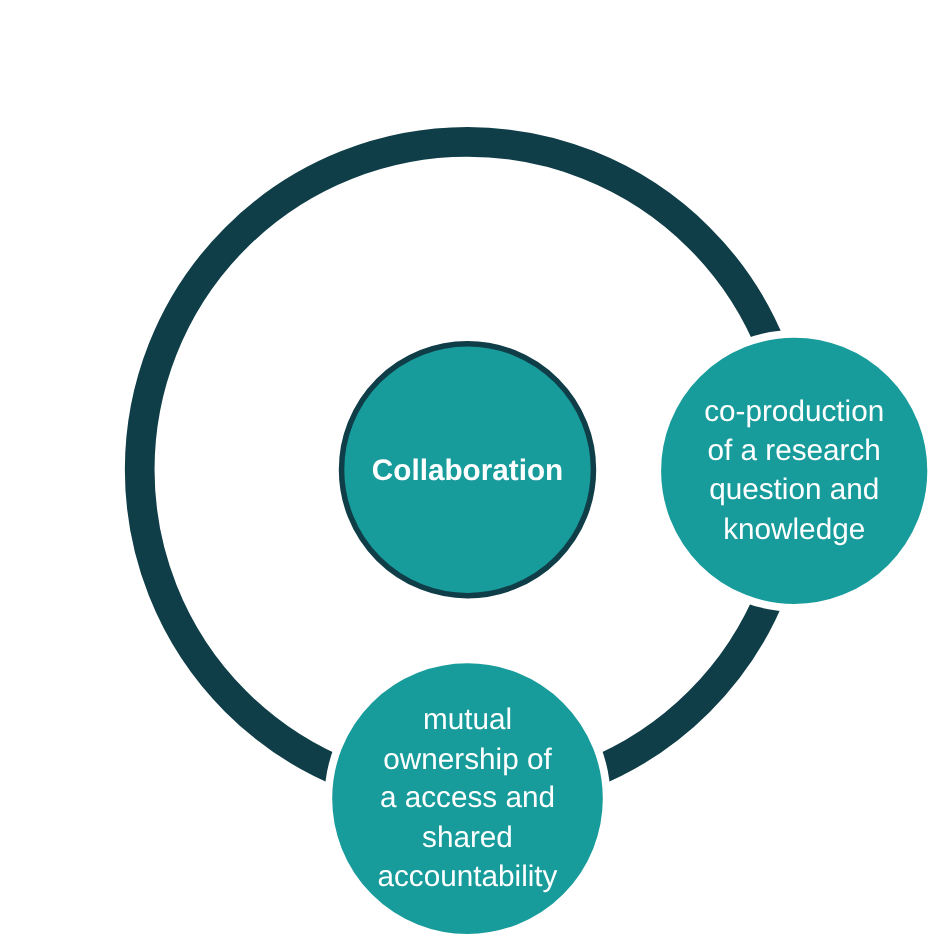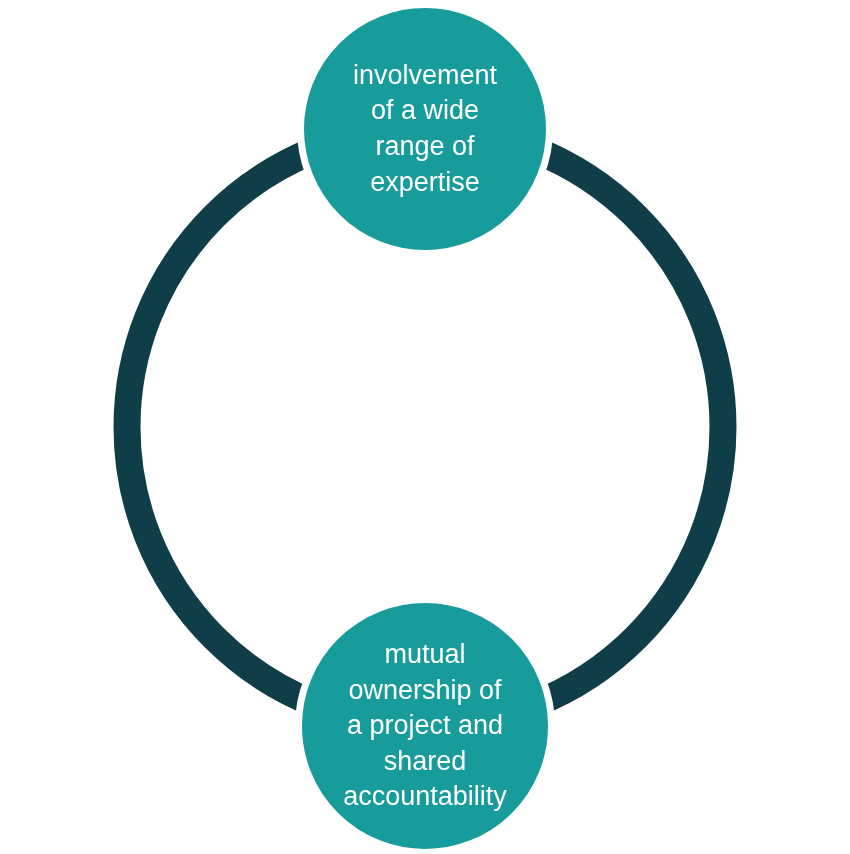--- a/index.html
+++ b/index.html
@@ -69,31 +69,34 @@
 </style>
 </head>
 <body>
 
 <div class="canvas">
 
   <svg class="ring-svg" viewBox="0 0 850 854" xmlns="http://www.w3.org/2000/svg" aria-hidden="true">
     <circle cx="425" cy="427" r="298" fill="none" stroke="#0F3E48" stroke-width="27"></circle>
   </svg>
 
-  <div class="node node-top">
-    <span class="node-label">involvement
-of a wide
-range of
-expertise</span>
+
+  <div class="node node-right">
+    <span class="node-label">co-production
+of a research
+question and
+knowledge</span>
   </div>
-
 
   <div class="node node-bottom">
     <span class="node-label">mutual
 ownership of
-a project and
+a access and
 shared
 accountability</span>
   </div>
 
 
+  <div class="center-node">
+    <span class="center-label">Collaboration</span>
+  </div>
 
 </div>
 
 </body></html>

